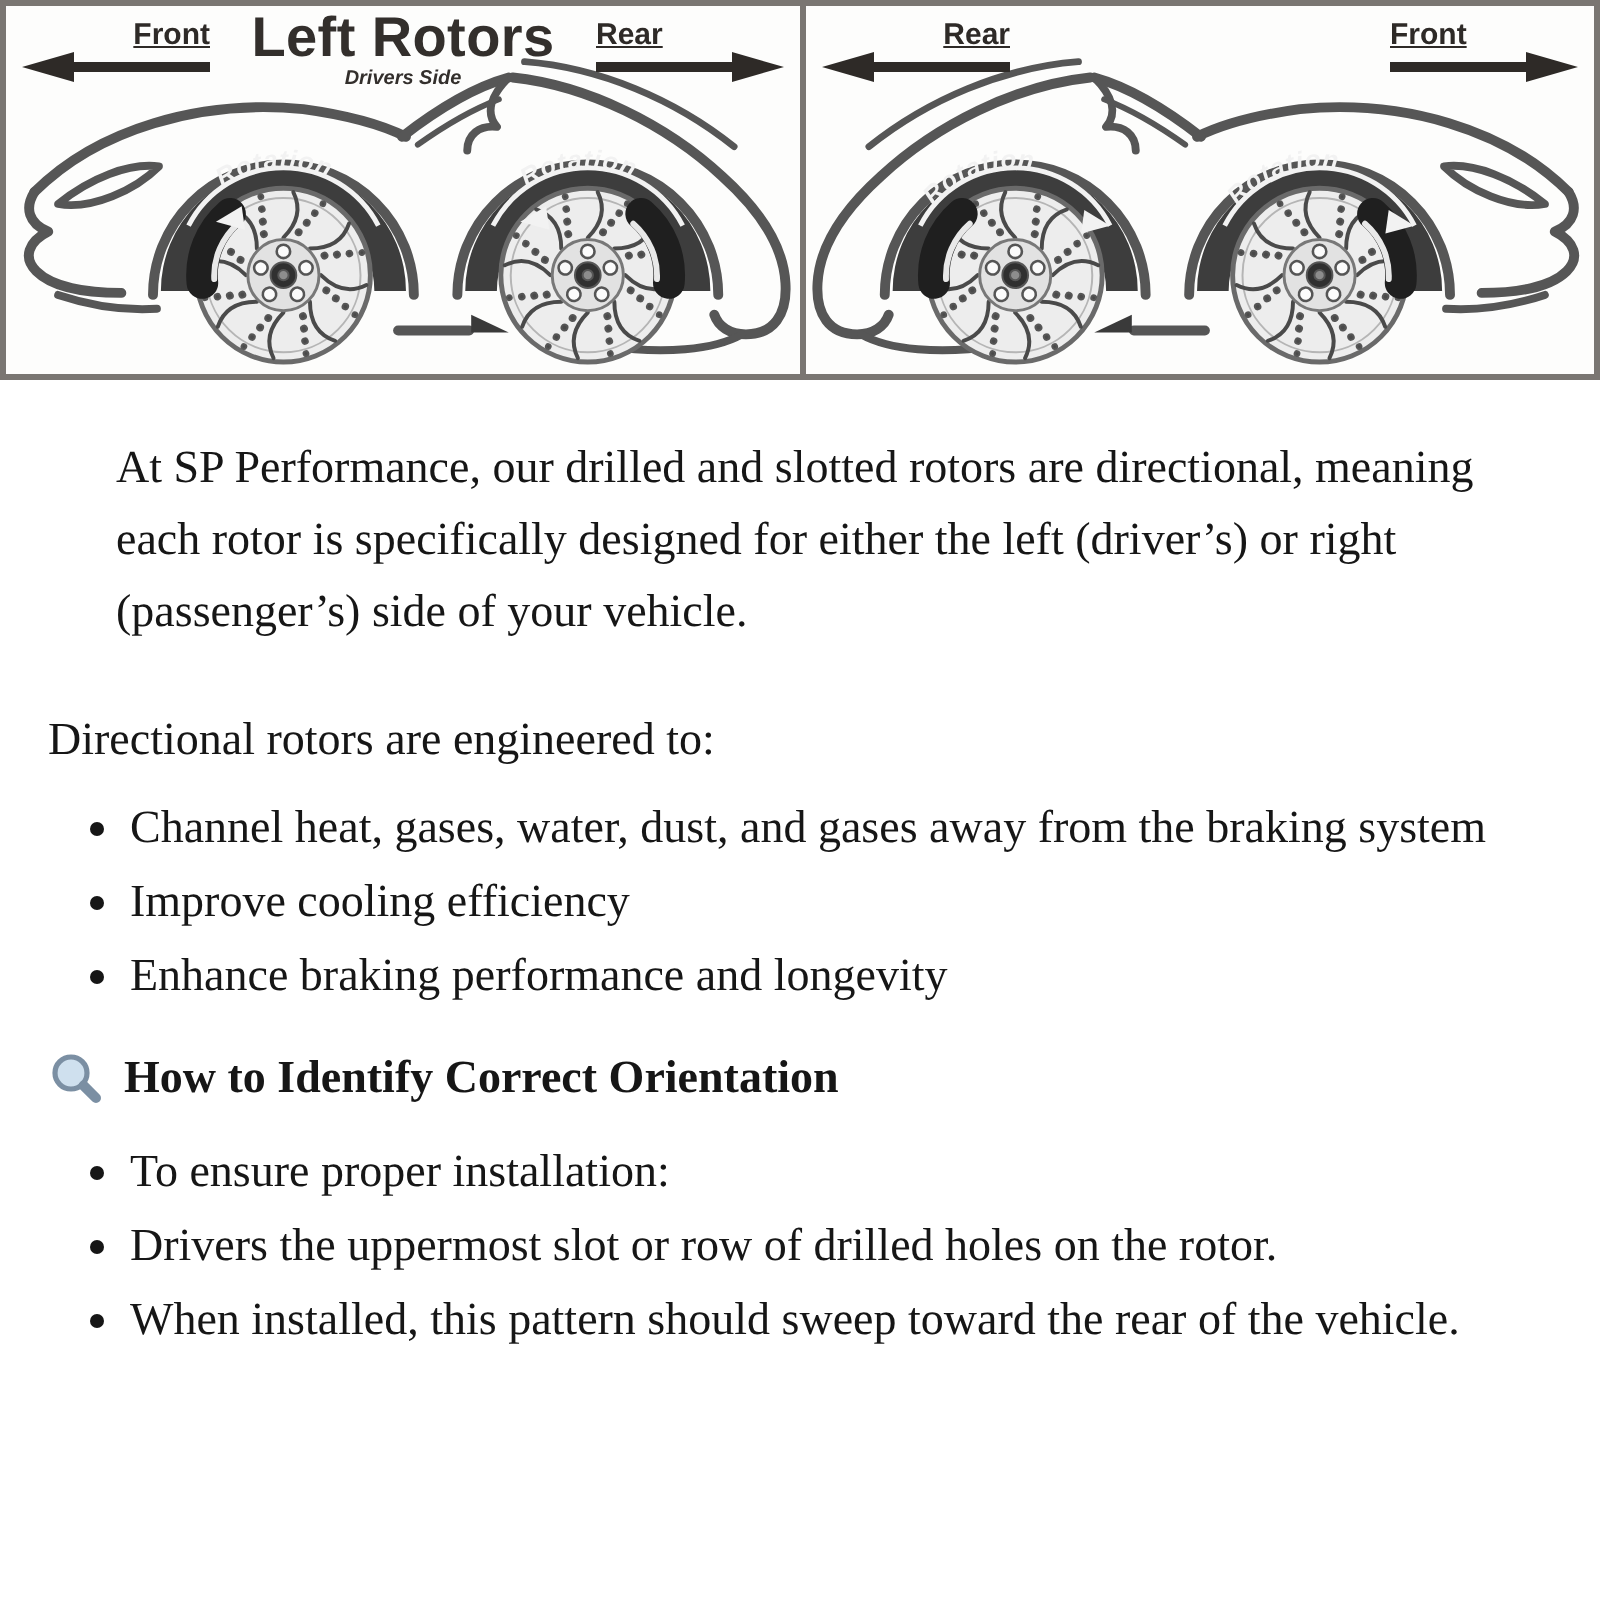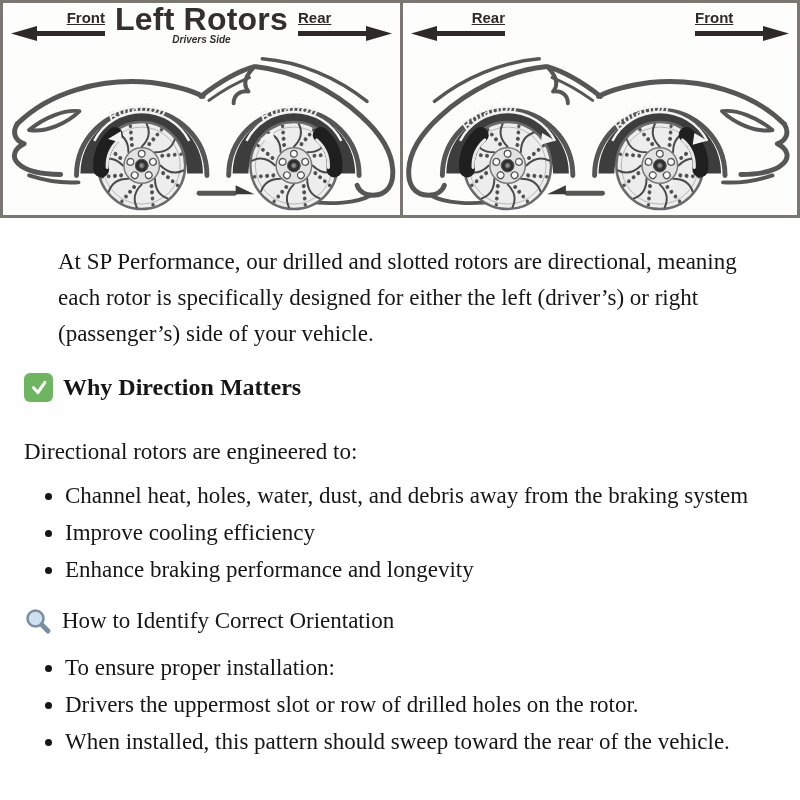--- a/index.html
+++ b/index.html
@@ -4,43 +4,43 @@
 <style>
   * { box-sizing: border-box; margin: 0; padding: 0; }
   html,body { background:#ffffff; }
   body {
     width: 800px; height: 800px; overflow: hidden;
     font-family: "Liberation Serif", serif;
     color: #161616;
   }
   
   .diagram {
-    display: flex; width: 800px; height: 218px;
+    display: flex; width: 800px; height: 190px;
     border: 3px solid #7a7672; background: #fdfdfc;
   }
   .panel { flex: 1 1 50%; position: relative; overflow: hidden; }
   .panel + .panel { border-left: 3px solid #7a7672; }
   .panel-header { position: absolute; top: 0; left: 0; right: 0; height: 48px; z-index: 2; }
   .titles { position: absolute; left: 0; right: 0; top: 3px; text-align: center;
     font-family: "Liberation Sans", sans-serif; color: #332f2c; }
-  .panel-title { font-size: 32px; font-weight: 800; letter-spacing: .2px; line-height: 26px; }
+  .panel-title { font-size: 28px; font-weight: 800; letter-spacing: .2px; line-height: 26px; }
   .panel-subtitle { font-size: 10px; font-weight: 700; font-style: italic; line-height: 15px; }
   .dir { position: absolute; top: 7px; width: 94px;
     font-family: "Liberation Sans", sans-serif; font-weight: 800; font-size: 15px; color: #2e2a27; }
   .dir .dir-text { display: block; text-decoration: underline; line-height: 15px; }
   .dir svg { display: block; margin-top: 1px; }
   .dir-left  { left: 8px;  text-align: right; }
   .dir-right { right: 8px; text-align: left; }
   .car-svg { position: absolute; left: 0; right: 0; bottom: 2px; width: 100%; height: 168px; }
   
   .article { padding: 12px 26px 0 24px; font-size: 23px; line-height: 36px; }
   .article p  { margin: 0; }
   .article .lead { margin-top: 28px; }
   .sec-head { margin-top: 16px; font-size: 24px; line-height: 38px; font-weight: 700; display: flex; align-items: center; gap: 10px; }
-  .sec-head.regular { font-weight: 400; font-size: 23px; }
+  .sec-head.regular { font-weight: 700; font-size: 23px; }
   .article ul { margin: 8px 0 0 0; padding-left: 41px; }
   .article li { margin: 1px 0; }
   .check-icon {
     width: 29px; height: 29px; flex: 0 0 29px;
     background: #6db55f; border-radius: 6px;
     display: inline-flex; align-items: center; justify-content: center;
   }
   .mag-icon { flex: 0 0 28px; }
   .hidden-defs { position: absolute; width: 0; height: 0; overflow: hidden; }
 </style>
@@ -234,33 +234,25 @@
           <textPath href="#arcD" startOffset="10%">Rotation</textPath>
         </text>
       </g>
     </svg>
   </section>
 </div>
 
 <div class="article">
   <p style="margin-top:14px;margin-left:34px;">At SP Performance, our drilled and slotted rotors are directional, meaning each rotor is specifically designed for either the left (driver’s) or right (passenger’s) side of your vehicle.</p>
 
-  <h3 class="sec-head">
-    <span class="check-icon">
-      <svg width="22" height="22" viewBox="0 0 28 28">
-          <polyline points="7,15 12.5,21 21.5,8" fill="none" stroke="#ffffff" stroke-width="4" stroke-linecap="round" stroke-linejoin="round"></polyline>
-        </svg>
-    </span>
-    <span>Why Direction Matters</span>
-  </h3>
 
   <p class="lead">Directional rotors are engineered to:</p>
 
   <ul>
-    <li>Channel heat, holes, water, dust, and debris away from the braking system</li>
+    <li>Channel heat, gases, water, dust, and gases away from the braking system</li>
     <li>Improve cooling efficiency</li>
     <li>Enhance braking performance and longevity</li>
   </ul>
 
   <h3 class="sec-head regular" style="margin-top:14px;">
     <svg class="mag-icon" width="28" height="28" viewBox="0 0 28 28">
       <circle cx="11.5" cy="11.5" r="8" fill="#cfe0ee" stroke="#7b8fa3" stroke-width="2.6"></circle>
       <line x1="17.8" y1="17.8" x2="24" y2="24" stroke="#7b8fa3" stroke-width="5" stroke-linecap="round"></line>
     </svg>
     <span>How to Identify Correct Orientation</span>

